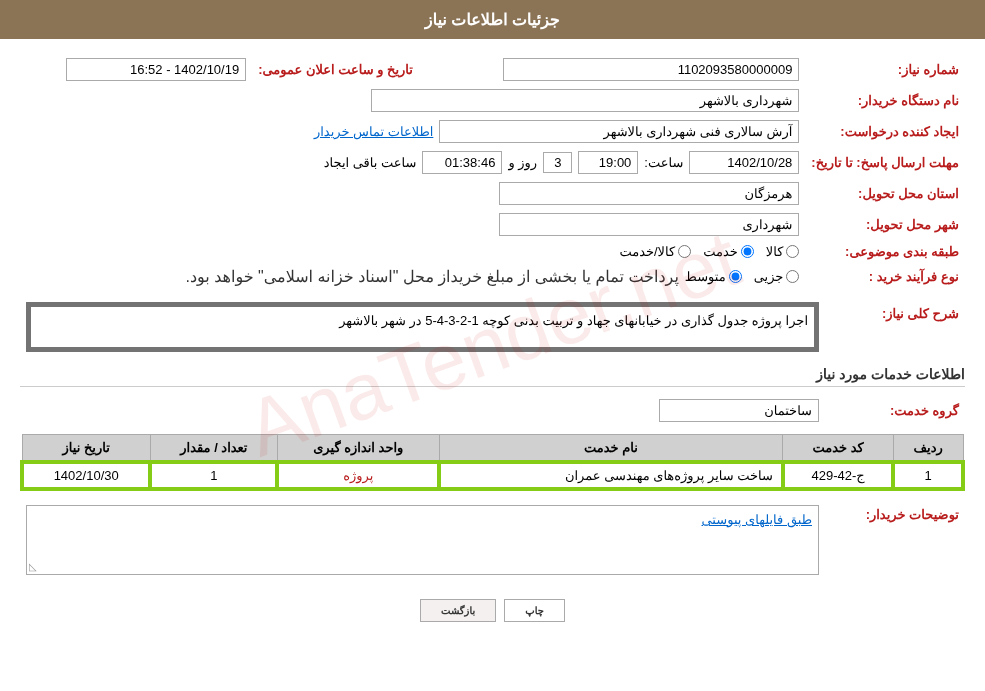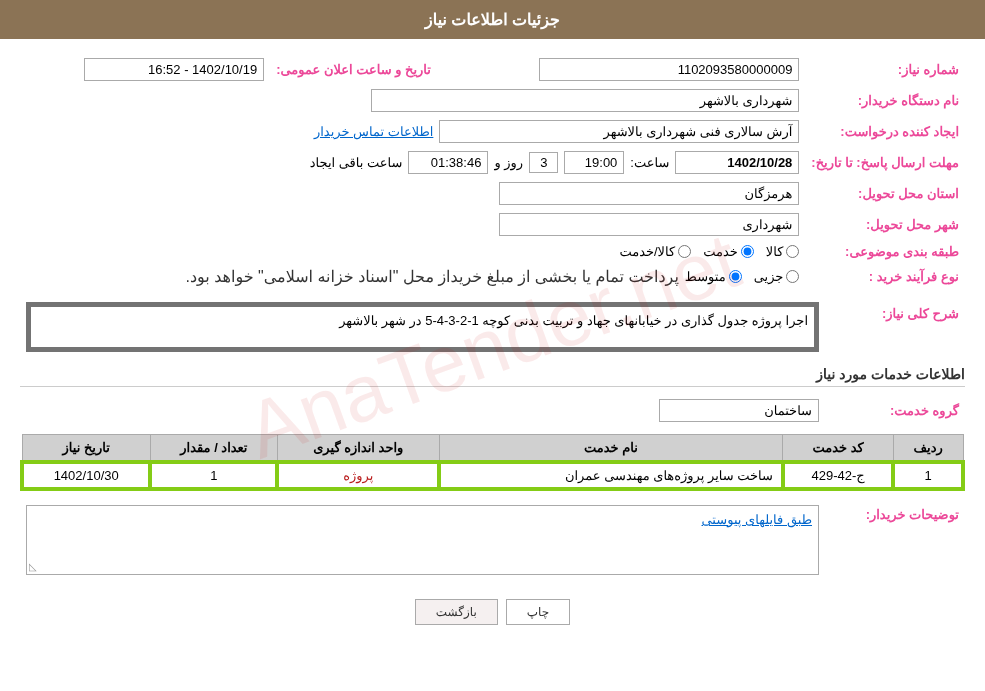--- a/index.html
+++ b/index.html
@@ -38,37 +38,37 @@
       width: 100%;
       border-collapse: collapse;
       margin-bottom: 8px;
     }
     .info-table td {
       padding: 4px 6px;
       vertical-align: middle;
     }
     .label-cell {
       text-align: right;
-      color: #ec4899;
+      color: #b91c1c;
       font-weight: bold;
       white-space: nowrap;
       width: 140px;
     }
     .value-cell {
       text-align: right;
     }
     .input-box {
       border: 1px solid #aaa;
       background: #fff;
       padding: 3px 6px;
       min-height: 22px;
       display: inline-block;
     }
     .input-box-wide {
-      width: 260px;
+      width: 296px;
     }
     .blue-link {
       color: #0066cc;
       text-decoration: underline;
       cursor: pointer;
     }
     .radio-group {
       display: flex;
       gap: 12px;
       direction: rtl;
@@ -132,22 +132,23 @@
       text-align: center;
       padding: 12px 0;
       display: flex;
       justify-content: center;
       gap: 8px;
     }
     .btn {
       padding: 5px 20px;
       border: 1px solid #aaa;
       cursor: pointer;
-      font-size: 12px;
+      font-size: 10px;
       font-family: Tahoma, Arial, sans-serif;
+      font-weight: bold;
     }
     .btn-print {
       background: #fff;
       color: #333;
     }
     .btn-back {
       background: #f5f0f0;
       color: #333;
     }
     .watermark-area {
@@ -212,21 +213,21 @@
             <div class="input-box" style="width:360px;">آرش سالاری فنی شهرداری بالاشهر</div>
             <span class="blue-link">اطلاعات تماس خریدار</span>
           </div>
         </td>
       </tr>
 
       <tr>
         <td class="label-cell">مهلت ارسال پاسخ: تا تاریخ:</td>
         <td colspan="3" class="value-cell">
           <div class="row-flex">
-            <div class="input-box" style="width:124px;font-weight:bold;">1402/10/28</div>
+            <div class="input-box" style="width:110px;">1402/10/28</div>
             <span>ساعت:</span>
             <div class="input-box" style="width:60px;">19:00</div>
             <span style="border:1px solid #aaa; padding:2px 10px; background:#fff;">3</span>
             <span>روز و</span>
             <div class="input-box" style="width:80px;">01:38:46</div>
             <span>ساعت باقی ایجاد</span>
           </div>
         </td>
       </tr>
 

